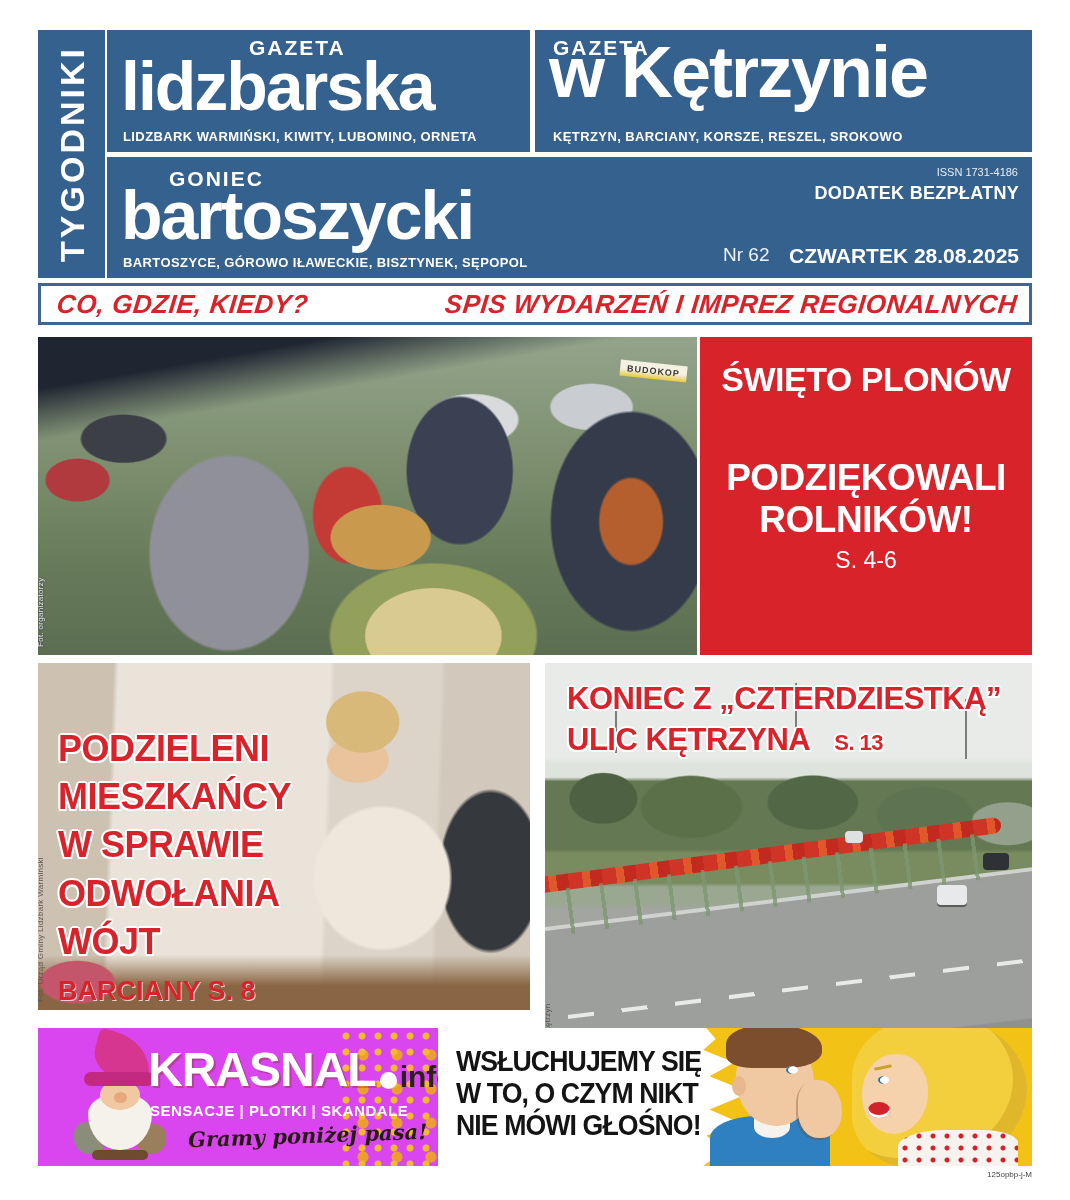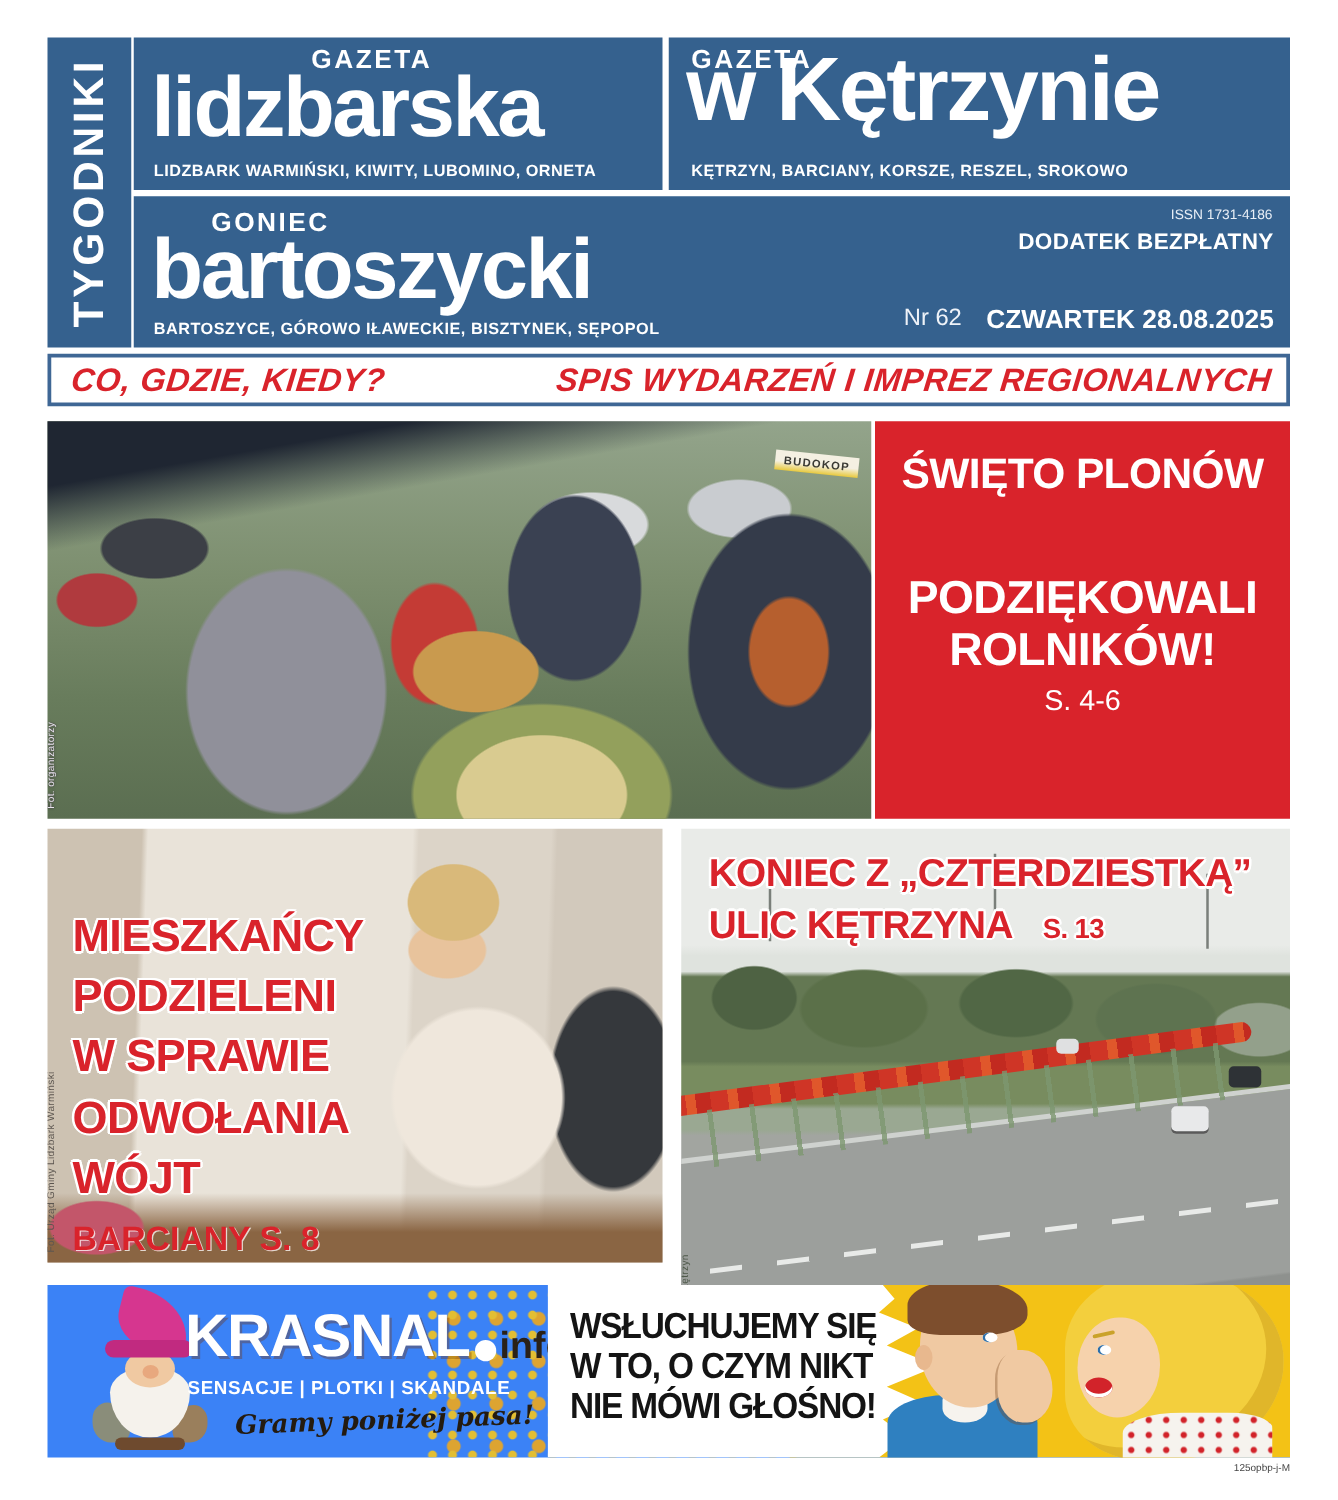--- a/index.html
+++ b/index.html
@@ -103,21 +103,21 @@
   .lamp { position:absolute; width:2px; height:60px; background:#7a7f7a; top:30px; }
   .story-right .headline { position:absolute; left:22px; top:16px; }
   .story-right .hline { font-size:31px; line-height:1.32; letter-spacing:-.5px; white-space:nowrap; }
   .story-right .pages { font-size:22px; margin-left:24px; }
 
   
   .reklama-row { position:absolute; left:38px; top:1011px; width:994px; display:flex; align-items:center; gap:6px; }
   .reklama-row .lbl { font-size:8px; color:#333; letter-spacing:.5px;margin-top:48px; }
   .reklama-row .rule { flex:1; border-top:1px dotted #777; height:0; }
 
-  .ad-banner { position:absolute; left:38px; top:1028px; width:994px; height:138px; overflow:hidden; background:#3b82f6; }
+  .ad-banner { position:absolute; left:38px; top:1028px; width:994px; height:138px; overflow:hidden; background:#d946ef; }
   .ad-right-bg { position:absolute; right:0; top:0; width:400px; height:100%; background:#f3c216; }
   .halftone { position:absolute; left:300px; top:0; width:300px; height:100%;
     background-image:radial-gradient(circle, #f6c51e 3px, rgba(0,0,0,0) 4px), radial-gradient(circle, #f0a81c 5px, rgba(0,0,0,0) 6px);
     background-size:16px 16px, 34px 34px; background-position:0 0, 8px 10px; opacity:.9; }
   
   .gnome { position:absolute; left:28px; top:8px; width:110px; height:124px; }
   .gnome .hat { position:absolute; left:28px; top:-2px; width:58px; height:46px; background:#d6368f; border-radius:6px 80% 10px 55%; transform:rotate(14deg); }
   .gnome .hat-brim { position:absolute; left:18px; top:36px; width:70px; height:14px; background:#c12a80; border-radius:8px; }
   .gnome .face { position:absolute; left:34px; top:44px; width:40px; height:30px; background:#f0c9a2; border-radius:50%; }
   .gnome .nose { position:absolute; left:48px; top:56px; width:13px; height:11px; background:#e8a87e; border-radius:50%; }
@@ -200,22 +200,22 @@
   <div class="lead-red">
     <div class="h1line">ŚWIĘTO PLONÓW</div>
     <div class="gap"></div>
     <div class="h2line">PODZIĘKOWALI</div>
     <div class="h2line">ROLNIKÓW!</div>
     <div class="pages">S. 4-6</div>
   </div>
 
   <div class="story-left">
     <div class="headline">
+      <div class="hline outlined">PODZIELENI</div>
       <div class="hline outlined">MIESZKAŃCY</div>
-      <div class="hline outlined">PODZIELENI</div>
       <div class="hline outlined">W SPRAWIE</div>
       <div class="hline outlined">ODWOŁANIA</div>
       <div class="hline outlined">WÓJT</div>
       <div class="kick">BARCIANY S. 8</div>
     </div>
     <div class="credit credit-left">Fot. Urząd Gminy Lidzbark Warmiński</div>
   </div>
 
   <div class="story-right">
     <div class="road">

